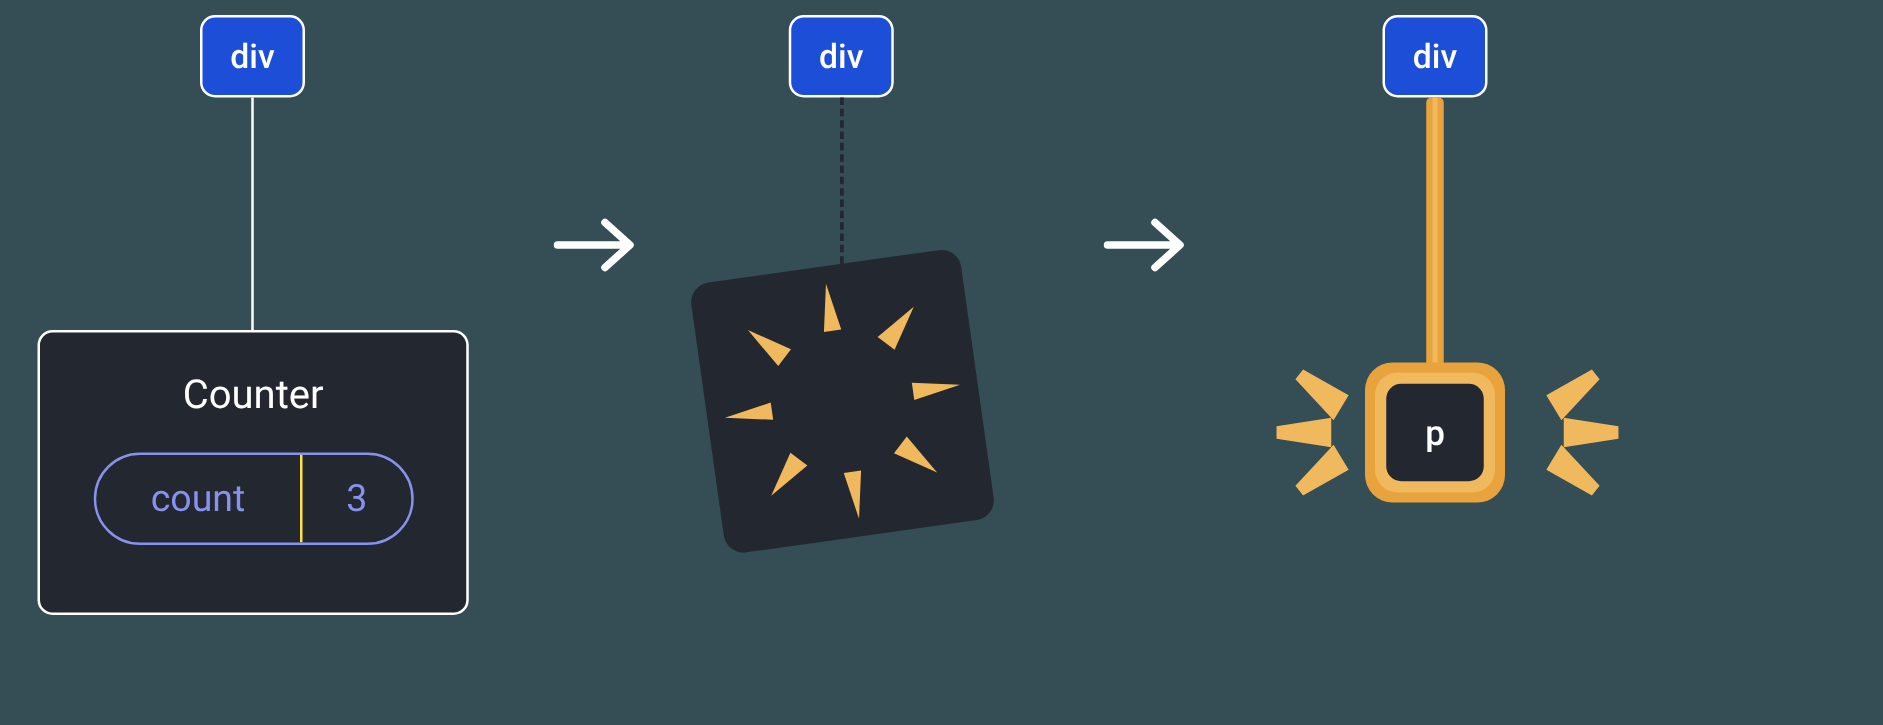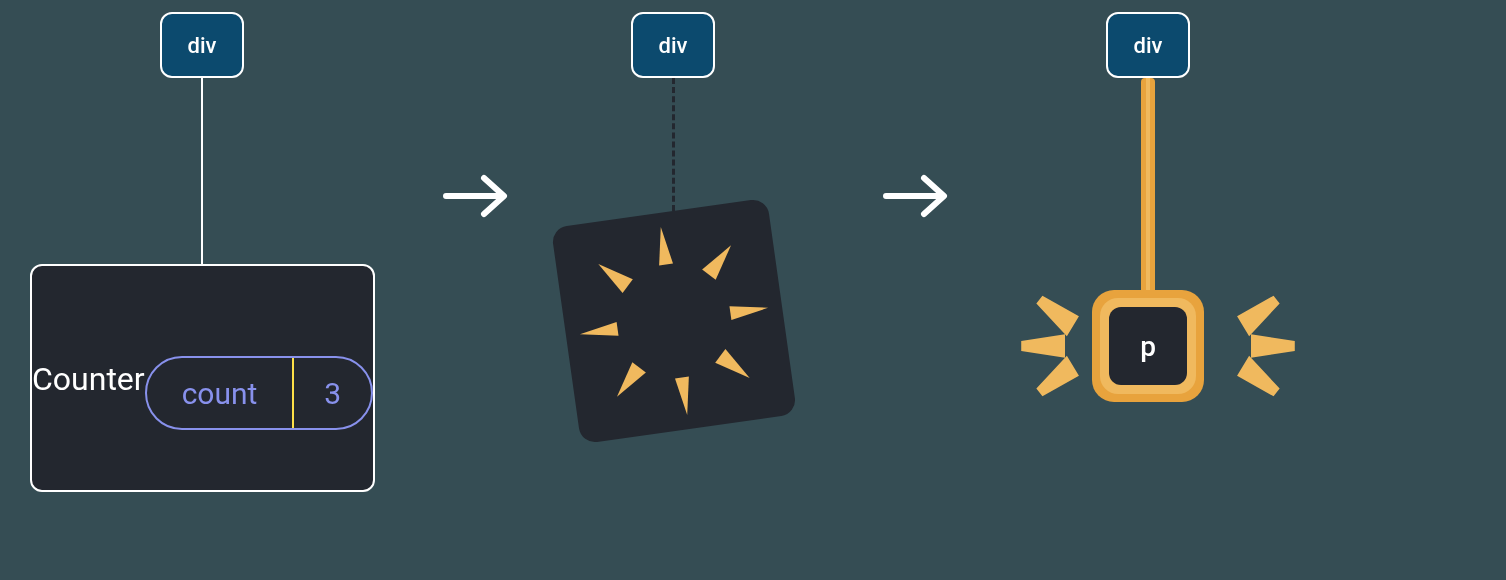--- a/index.html
+++ b/index.html
@@ -10,25 +10,25 @@
     font-family: -apple-system, BlinkMacSystemFont, "Segoe UI", Roboto, sans-serif;
     position: relative;
   }
   .stage {
     position: absolute;
   }
   
   .stage1 { left: 30px; top: 12px; width: 370px; height: 550px; }
   .div-box {
     position: absolute;
-    background: #0c4a6e;
+    background: #1d4ed8;
     border: 2px solid #fff;
     border-radius: 12px;
     color: #fff;
-    font-size: 22px;
+    font-size: 27px;
     font-weight: 500;
     width: 84px;
     height: 66px;
     display: flex;
     align-items: center;
     justify-content: center;
   }
   .s1-div { left: 130px; top: 0px; }
   .s1-connector {
     position: absolute;
@@ -37,20 +37,21 @@
     background: #fff;
   }
   .counter-card {
     position: absolute;
     left: 0px; top: 252px;
     width: 345px; height: 228px;
     background: #23272f;
     border: 2px solid #fff;
     border-radius: 12px;
     display: flex;
+    flex-direction: column;
     align-items: center;
     padding-top: 30px;
   }
   .counter-title {
     color: #fff;
     font-size: 32px;
     font-weight: 400;
     margin-bottom: 28px;
   }
   .pill {

